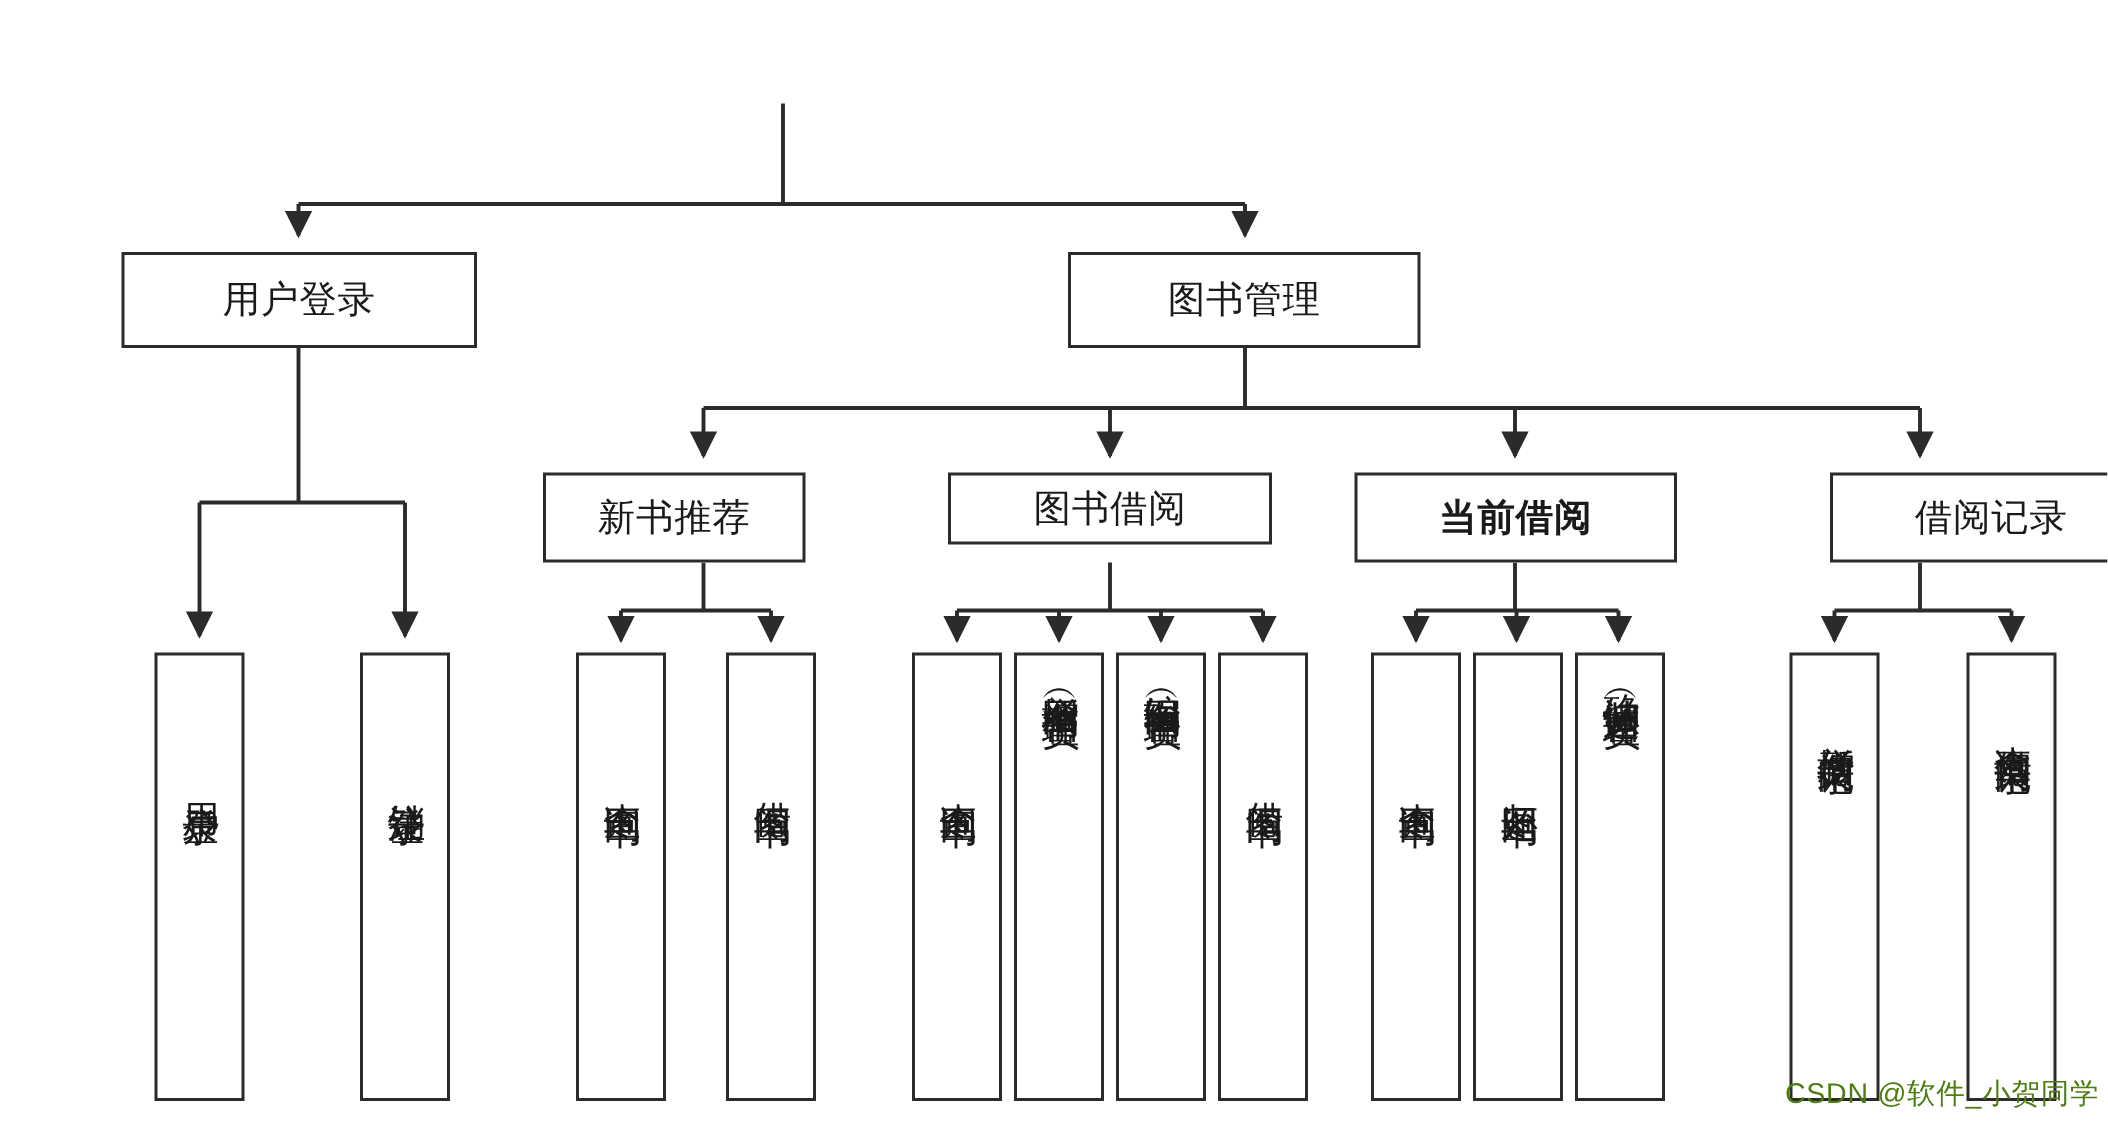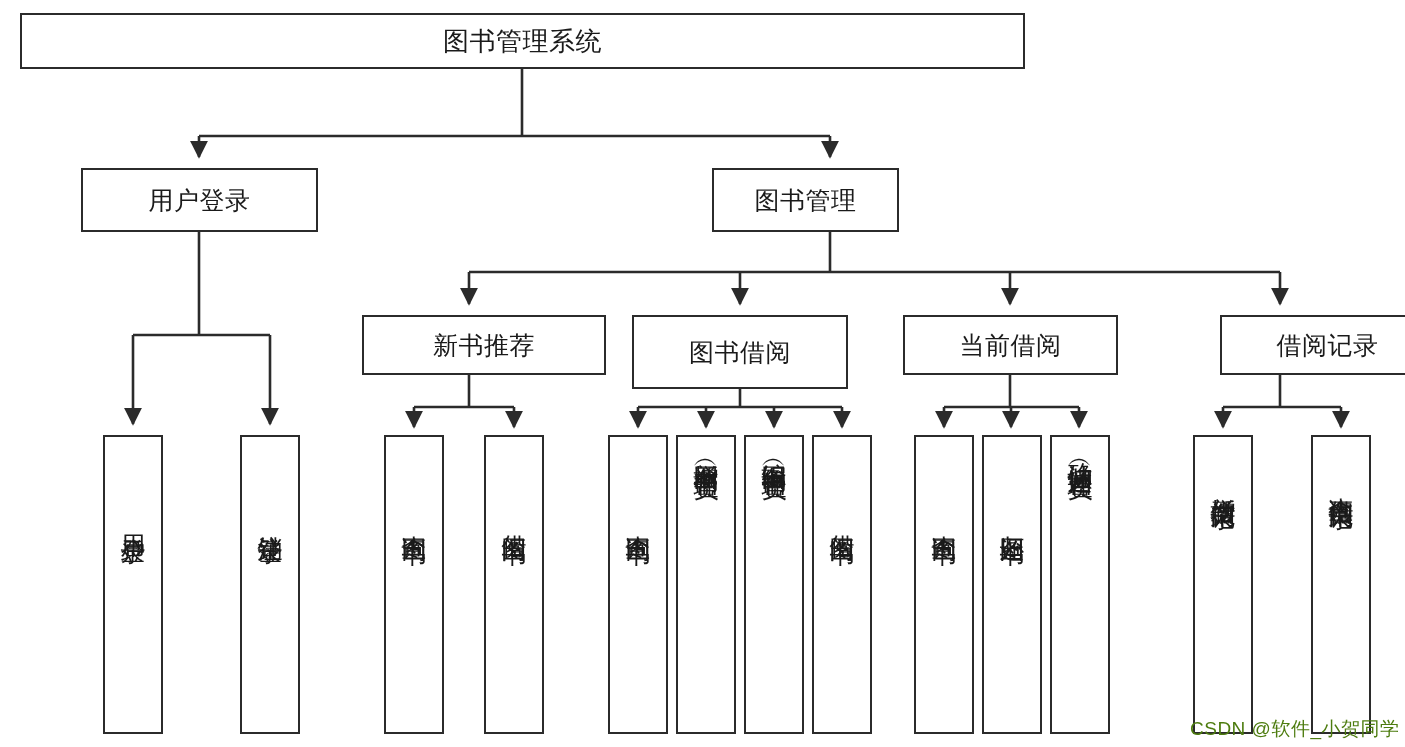--- a/index.html
+++ b/index.html
@@ -119,38 +119,35 @@
       <path d="M 1011 407 L 1011 427" marker-end="url(#arrow)"></path>
       <path d="M 1079 407 L 1079 427" marker-end="url(#arrow)"></path>
 
       <path d="M 1280 375 L 1280 407"></path>
       <path d="M 1223 407 L 1341 407"></path>
       <path d="M 1223 407 L 1223 427" marker-end="url(#arrow)"></path>
       <path d="M 1341 407 L 1341 427" marker-end="url(#arrow)"></path>
     </g>
   </svg>
 
-  <div id="n-root" class="node h" style="left:20px; top:13px; width:1005px; height:56px;">
-    <span class="lbl">图书管理系统</span>
-  </div>
 
   <div class="node h" style="left:81px; top:168px; width:237px; height:64px;">
     <span class="lbl">用户登录</span>
   </div>
-  <div class="node h" style="left:712px; top:168px; width:187px; height:64px;">
+  <div class="node h" style="left:712px; top:168px; width:235px; height:64px;">
     <span class="lbl">图书管理</span>
   </div>
 
-  <div class="node h" style="left:362px; top:315px; width:244px; height:60px;">
+  <div class="node h" style="left:362px; top:315px; width:175px; height:60px;">
     <span class="lbl">新书推荐</span>
   </div>
-  <div class="node h" style="left:632px; top:315px; width:216px; height:74px;">
+  <div class="node h" style="left:632px; top:315px; width:216px; height:48px;">
     <span class="lbl">图书借阅</span>
   </div>
-  <div class="node h" style="left:903px; top:315px; width:215px; height:60px;">
+  <div class="node h" style="left:903px; top:315px; width:215px; height:60px;font-weight:bold;">
     <span class="lbl">当前借阅</span>
   </div>
   <div class="node h" style="left:1220px; top:315px; width:215px; height:60px;">
     <span class="lbl">借阅记录</span>
   </div>
 
   <div class="node v" style="left:103px; top:435px; width:60px; height:299px; padding-top:78px;">
     <span class="lbl">用户登录</span>
   </div>
   <div class="node v" style="left:240px; top:435px; width:60px; height:299px; padding-top:78px;">

